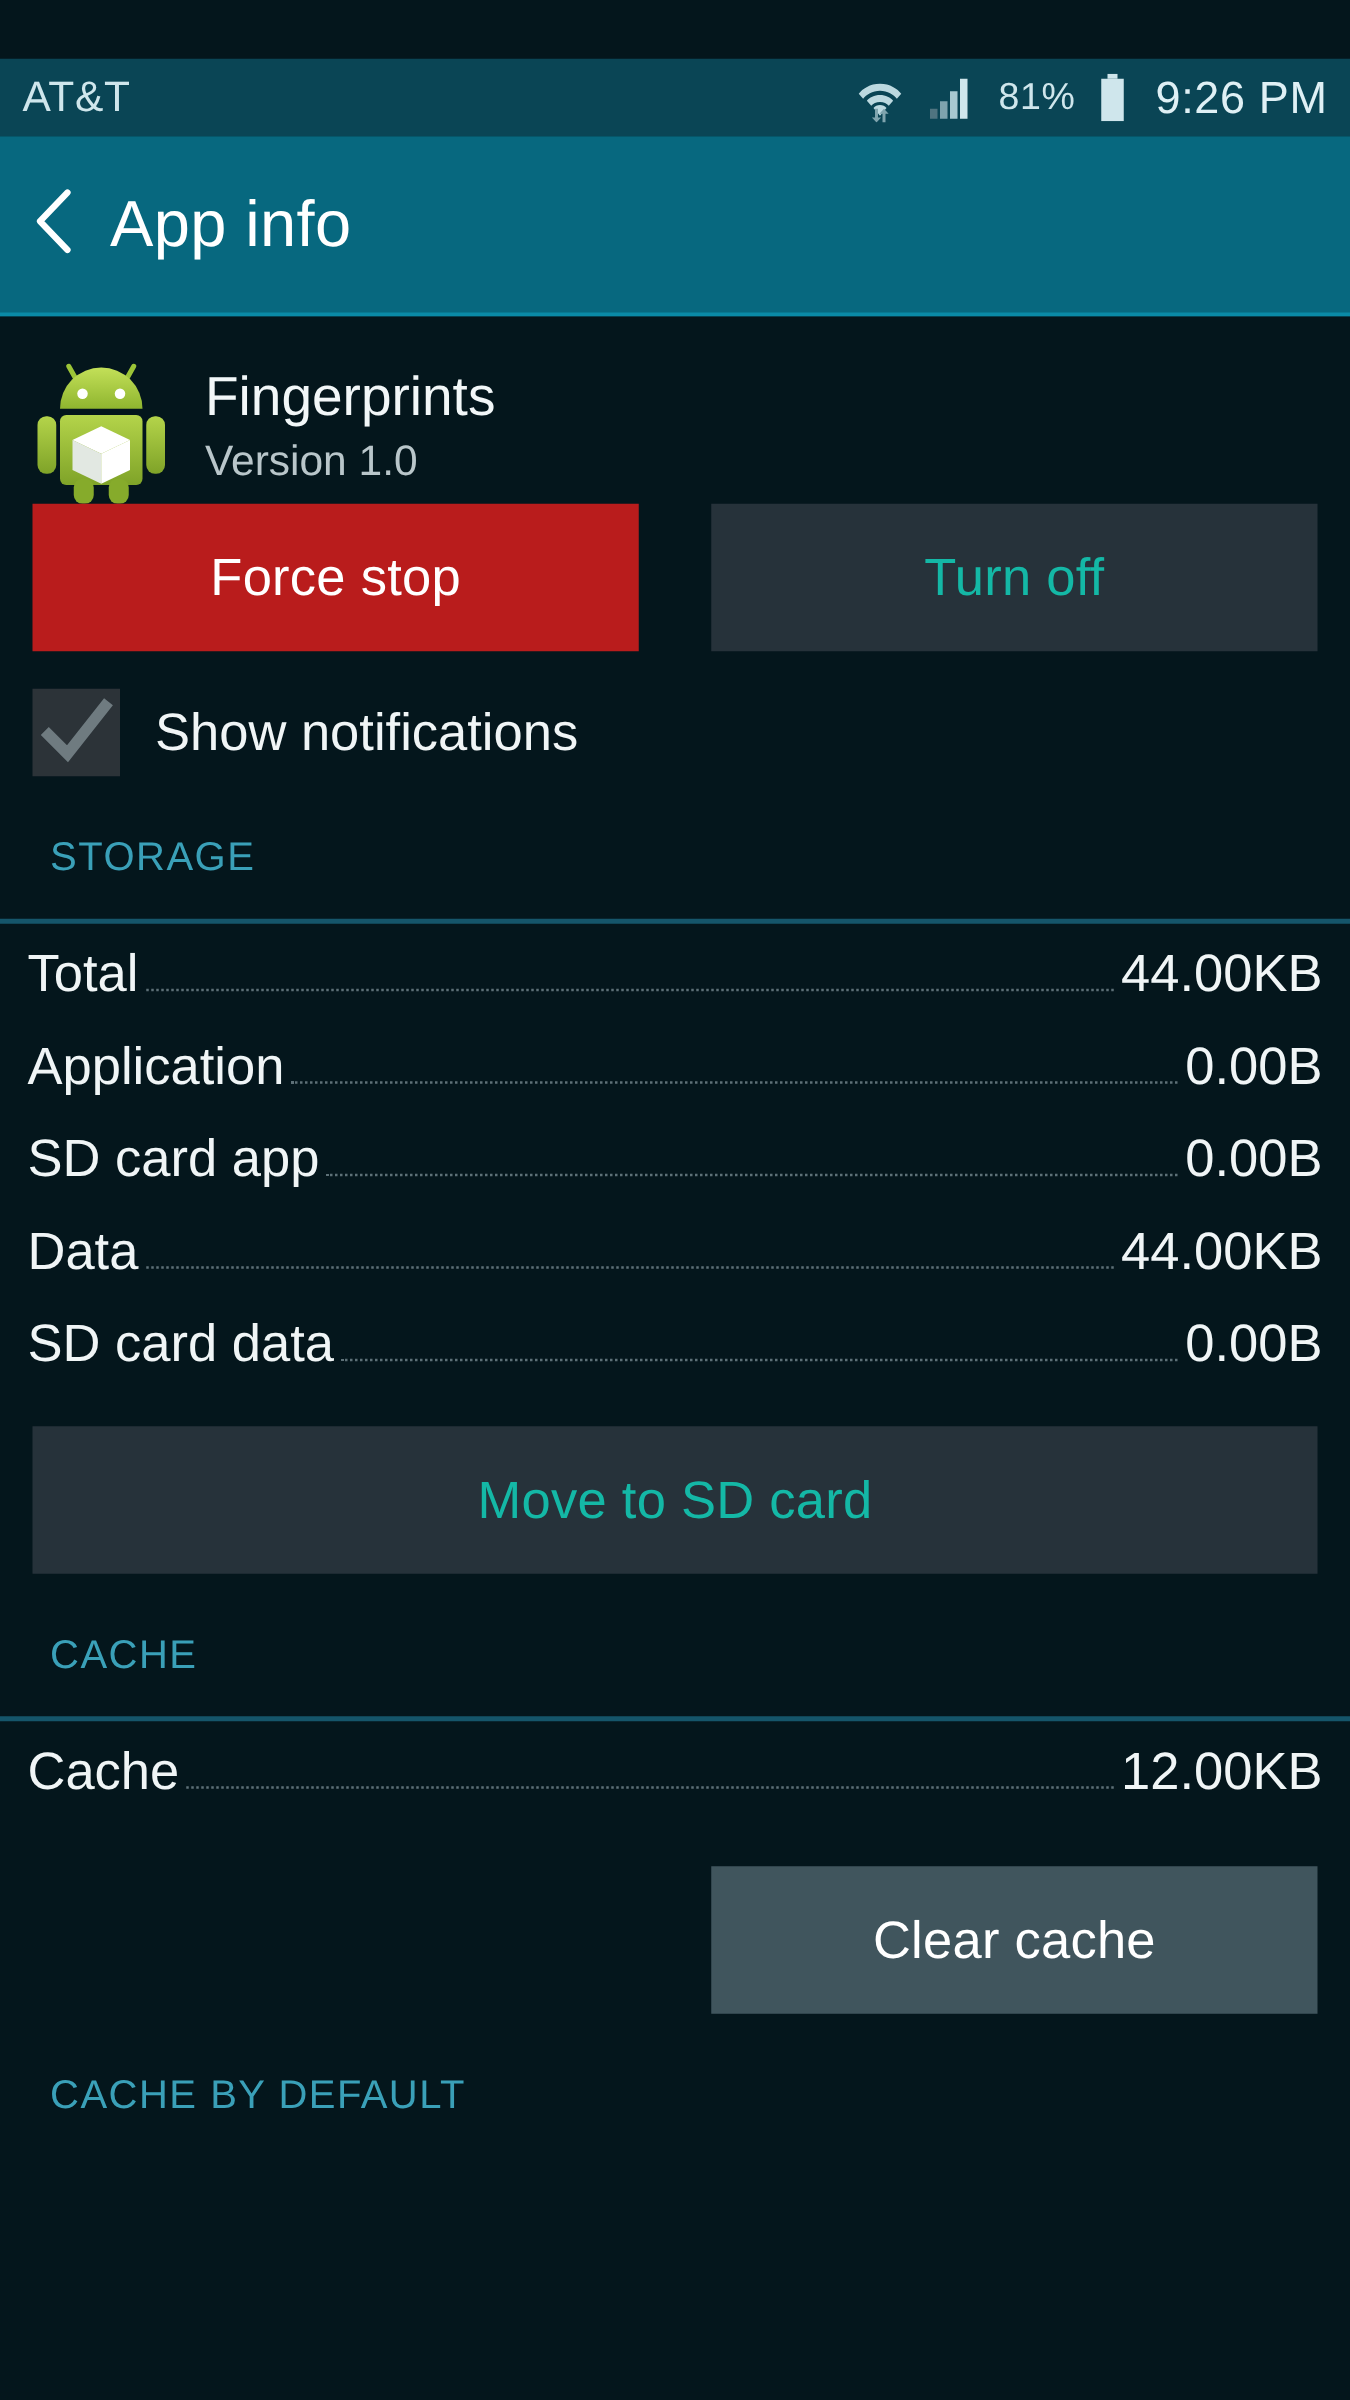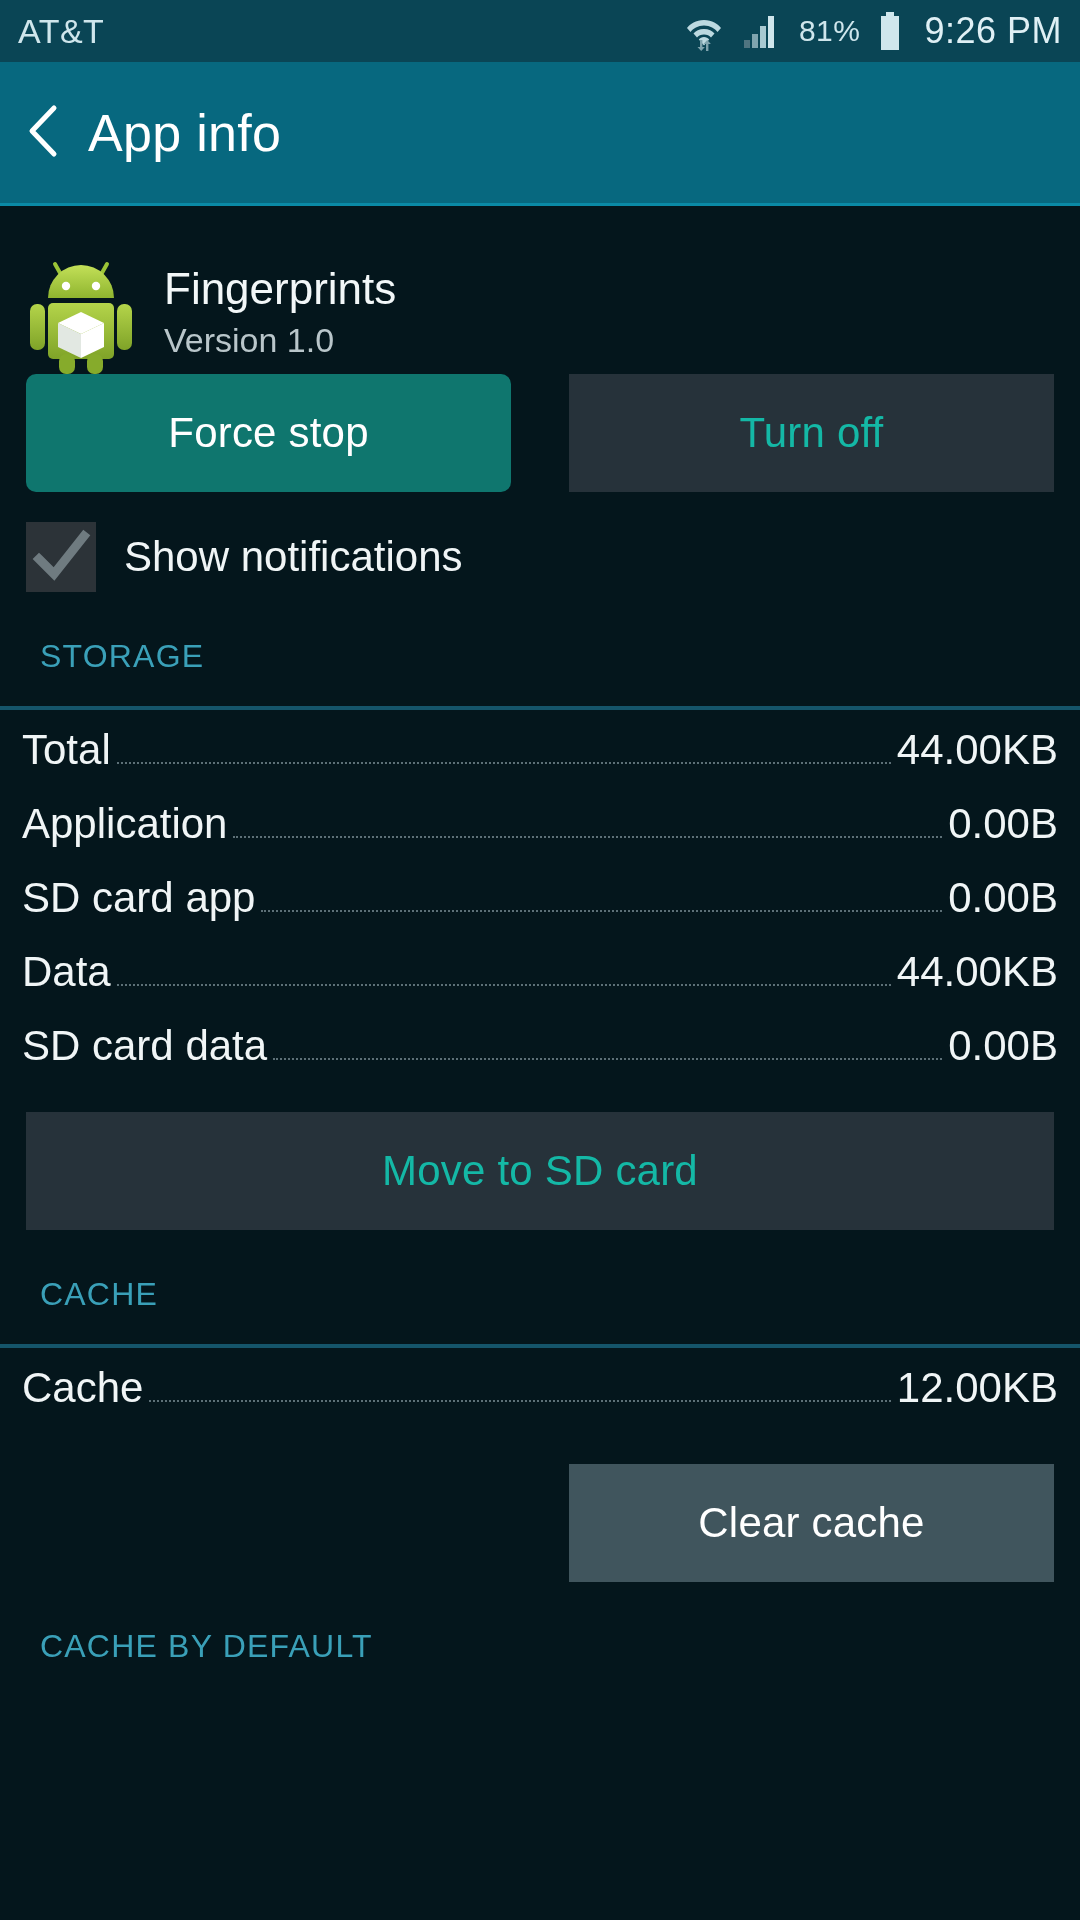--- a/index.html
+++ b/index.html
@@ -13,20 +13,21 @@
   }
 
   
   .status-bar {
     height: 62px;
     background: #0a4555;
     display: flex;
     align-items: center;
     padding: 0 18px;
     color: #cfe6ec;
+    margin-top: 47px;
   }
   .carrier {
     font-size: 34px;
     letter-spacing: .5px;
     color: #cfe6ec;
   }
   .status-right {
     margin-left: auto;
     display: flex;
     align-items: center;
@@ -68,21 +69,20 @@
     font-weight: 400;
     letter-spacing: .3px;
   }
 
   
   .app-header {
     display: flex;
     align-items: flex-start;
     padding: 30px 26px 0 26px;
     height: 150px;
-    margin-top: 18px;
   }
   .app-icon {
     width: 110px;
     height: 120px;
     flex: 0 0 auto;
     margin-right: 28px;
   }
   .app-meta { padding-top: 10px; }
   .app-name {
     font-size: 44px;
@@ -105,21 +105,21 @@
     flex: 1 1 0;
     height: 118px;
     display: flex;
     align-items: center;
     justify-content: center;
     font-size: 42px;
     border: none;
     font-family: inherit;
     letter-spacing: .2px;
   }
-  .btn-primary { background: #0f766e; color: #ffffff; border-radius: 10px; }
+  .btn-primary { background: #b91c1c; color: #ffffff; }
   .btn-neutral { background: #40555d; color: #ffffff; }
   .btn-disabled { background: #26323a; color: #14b8a6; }
 
   
   .check-row {
     display: flex;
     align-items: center;
     padding: 30px 26px 0 26px;
     height: 100px;
   }

